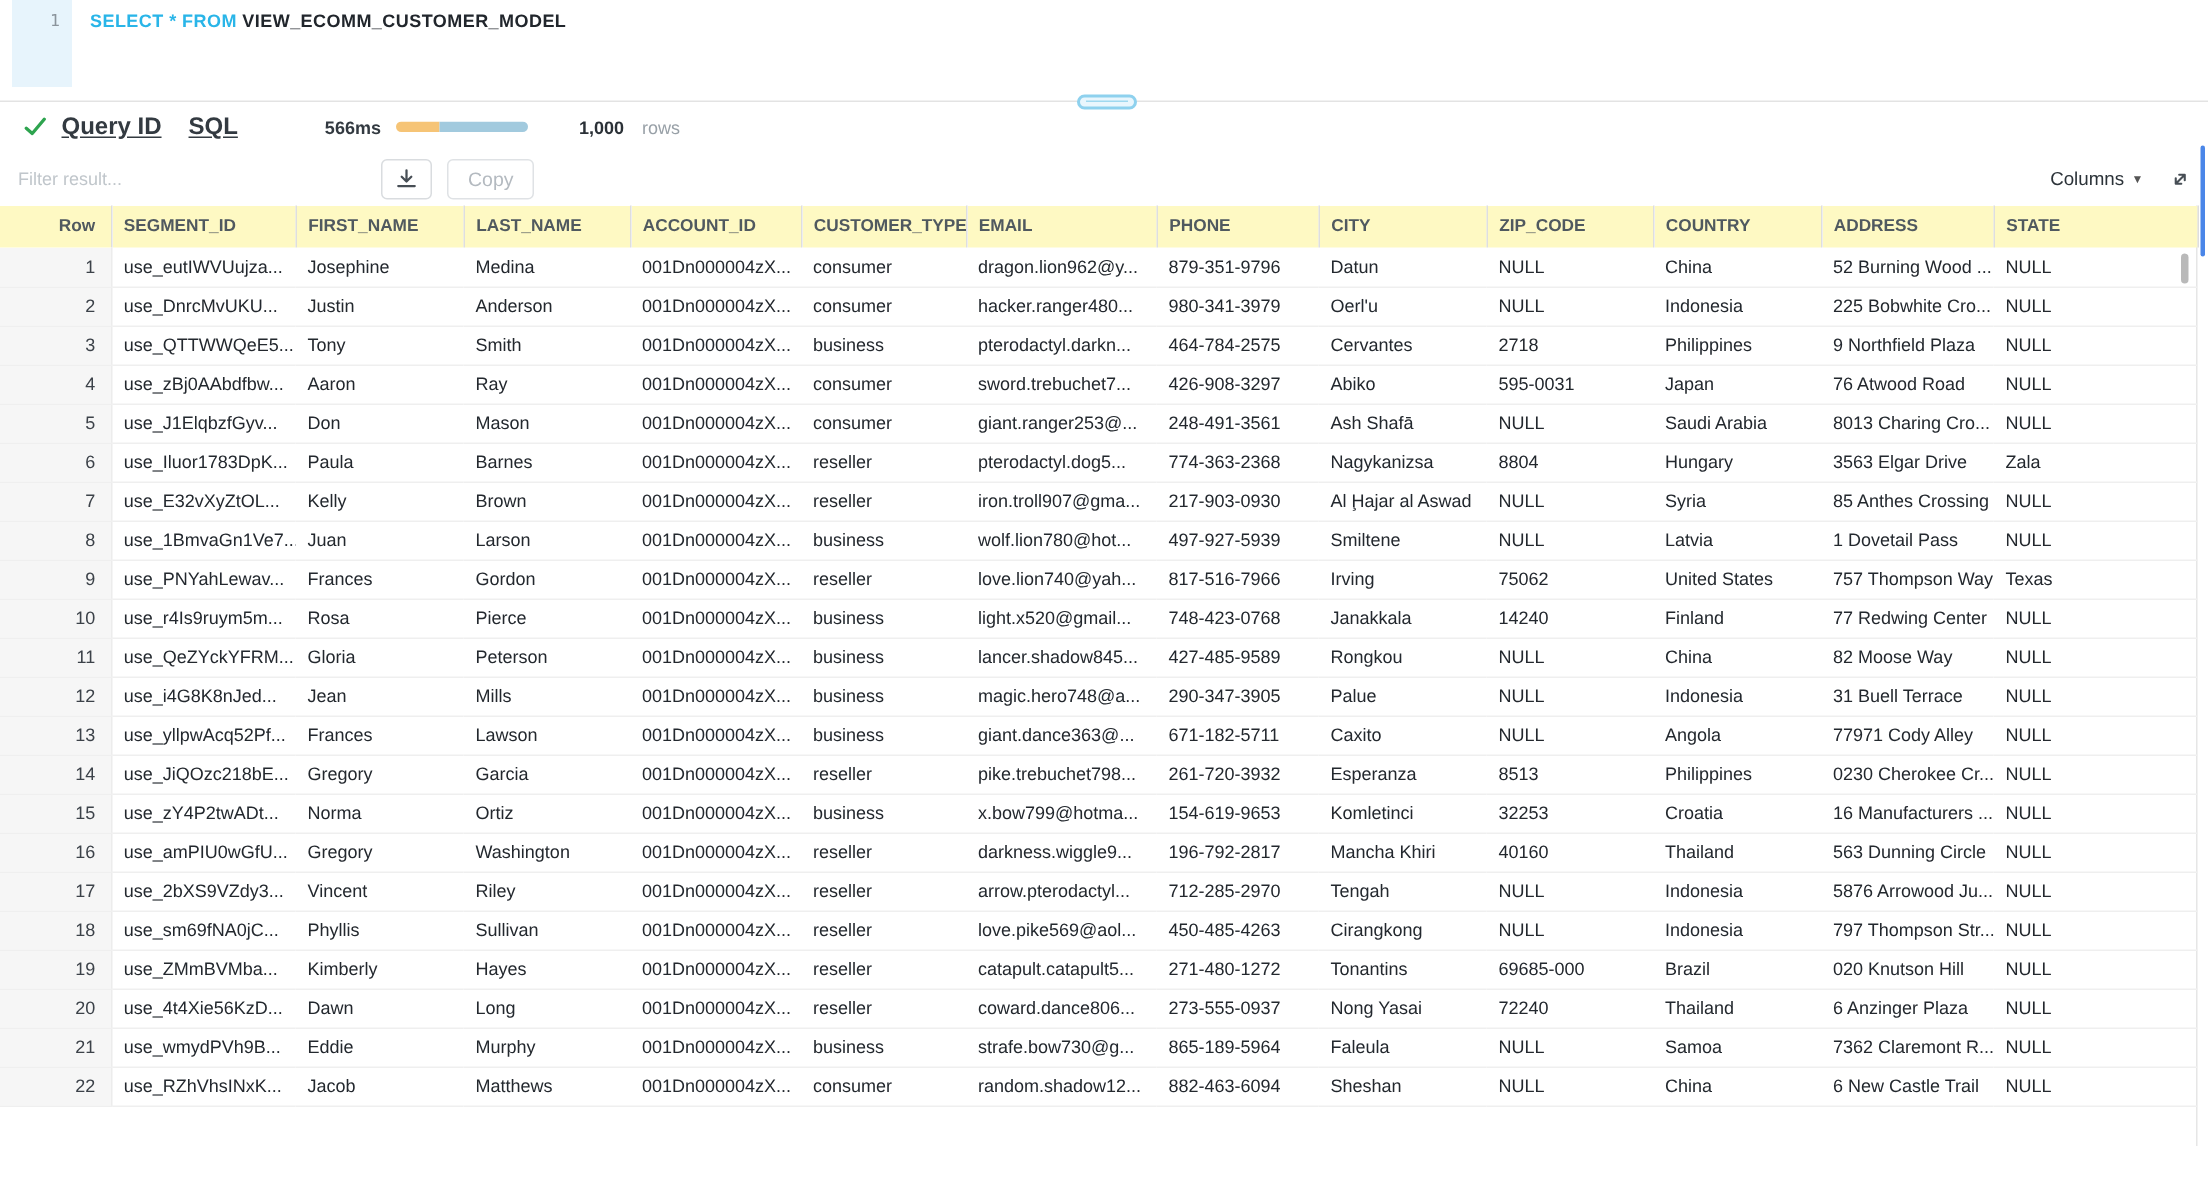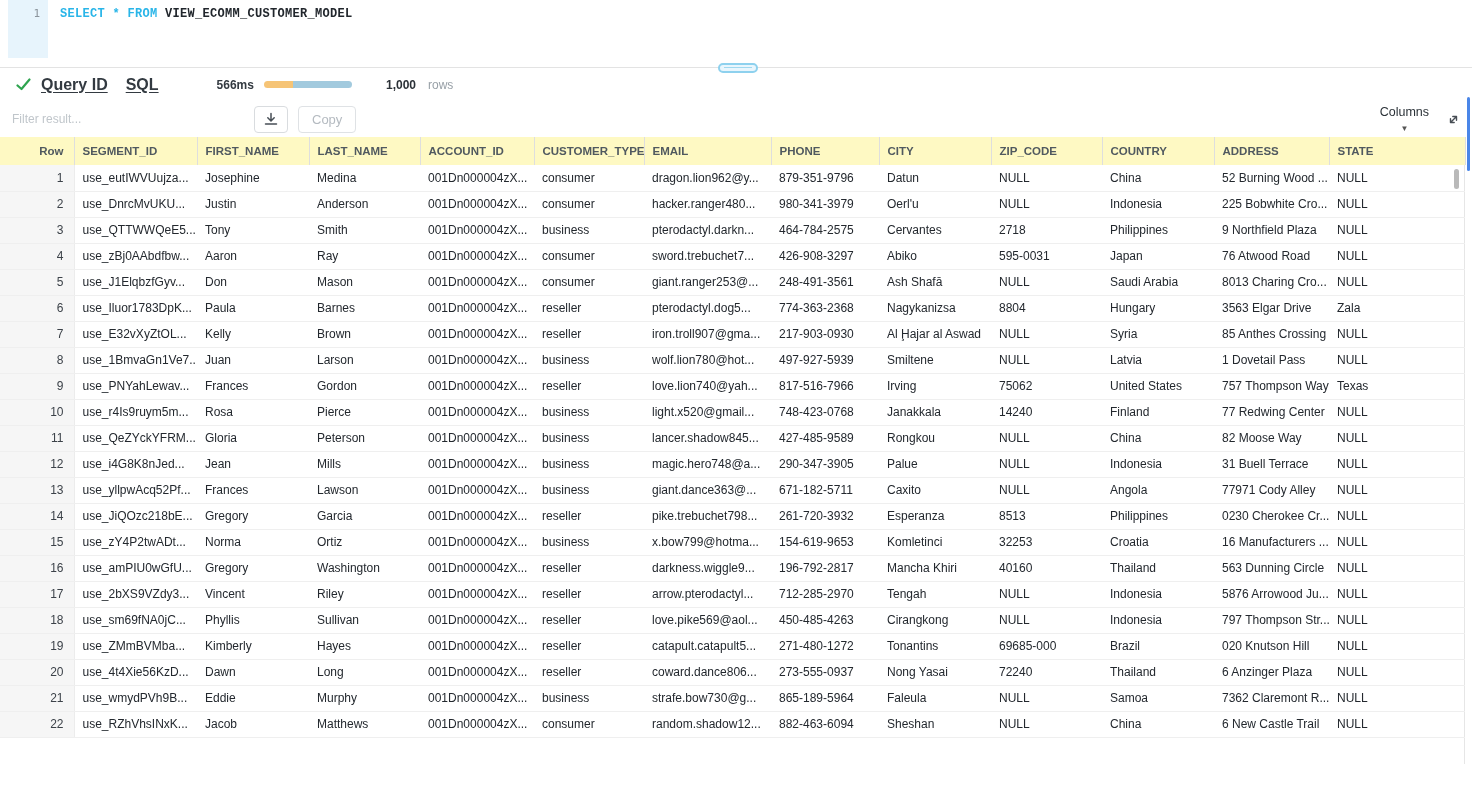--- a/index.html
+++ b/index.html
@@ -5,21 +5,21 @@
   * { margin:0; padding:0; box-sizing:border-box; }
   html,body { width:1472px; height:794px; background:#fff; overflow:hidden;
     font-family:"Liberation Sans", sans-serif; color:#22272e; }
   .app { position:relative; width:1472px; height:794px; }
 
   
   .editor { height:68px; display:flex; border-bottom:1px solid #e3e3e3; position:relative; }
   .gutter { width:40px; margin-left:8px; height:58px; background:#e7f4fc; display:flex;
     justify-content:flex-end; align-items:flex-start; padding:7px 8px 0 0; }
   .lineno { font-family:"DejaVu Sans Mono", monospace; font-size:11px; color:#8b949c; }
-  .code { font-family:Liberation Mono, monospace; font-size:12px; padding:7px 0 0 12px;
+  .code { font-family:Liberation Sans, sans-serif; font-size:12px; padding:7px 0 0 12px;
     white-space:pre; letter-spacing:0.3px; }
   .kw { color:#29b5e8; font-weight:bold; }
   .plain { color:#21262c; font-weight:bold; }
 
   .handle { position:absolute; left:718px; bottom:-6px; width:40px; height:10px;
     background:#e9f6fd; border:2px solid #8ed1ee; border-radius:5px; z-index:5; }
   .handle::after { content:""; display:block; margin:2px 4px; height:1px; background:#9fd8ef; }
 
   
   .tabbar { height:30px; display:flex; align-items:center; padding:0 14px;
@@ -49,21 +49,21 @@
   .filter-input { width:232px; border:none; outline:none; font-size:12px; color:#333;
     font-family:"Liberation Sans", sans-serif; }
   .filter-input::placeholder { color:#c0c6cb; }
   .icon-btn { width:34px; height:27px; border:1px solid #d9dcdf; border-radius:4px;
     background:#fff; display:flex; align-items:center; justify-content:center;
     margin-left:10px; cursor:pointer; }
   .copy-btn { height:27px; border:1px solid #dfe2e5; border-radius:4px; background:#fff;
     color:#b4bac0; font-size:13px; padding:0 13px; margin-left:10px; cursor:pointer;
     font-family:"Liberation Sans", sans-serif; }
   .columns-btn { display:flex; align-items:center; gap:5px; font-size:12.5px; color:#2b3238;
-    cursor:pointer; margin-right:18px;flex-direction:column; }
+    cursor:pointer; margin-right:18px; }
   .caret { font-size:8px; color:#555; }
 
   
   .grid { position:relative; height:627px; width:1465px; border-right:1px solid #e6e6e6; }
   table { border-collapse:collapse; table-layout:fixed; width:1465px; }
   th { height:28px; background:#fef9c3; font-size:11.5px; font-weight:bold; color:#50595f;
     text-align:left; padding:0 8px; border-right:1px solid #dedede; white-space:nowrap;
     overflow:hidden; }
   th.rownum-h { text-align:right; padding-right:10px; }
   td { height:26px; font-size:12px; color:#23282e; padding:0 8px; white-space:nowrap;

